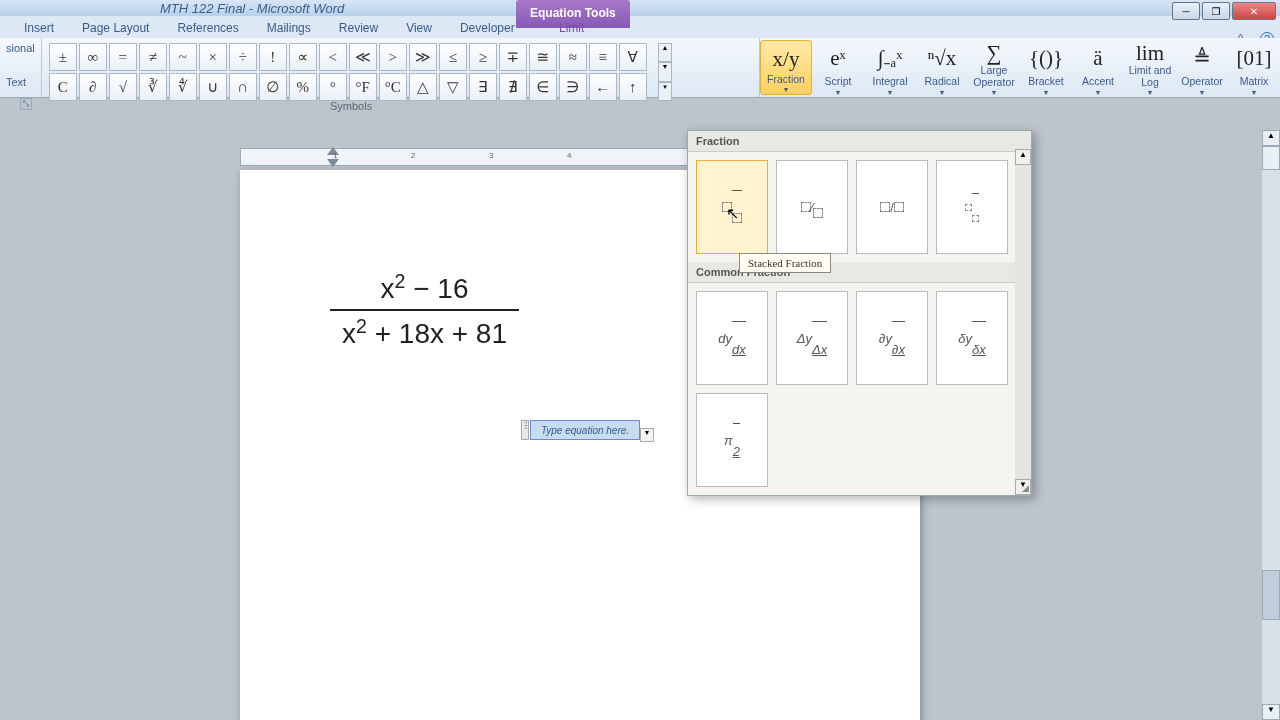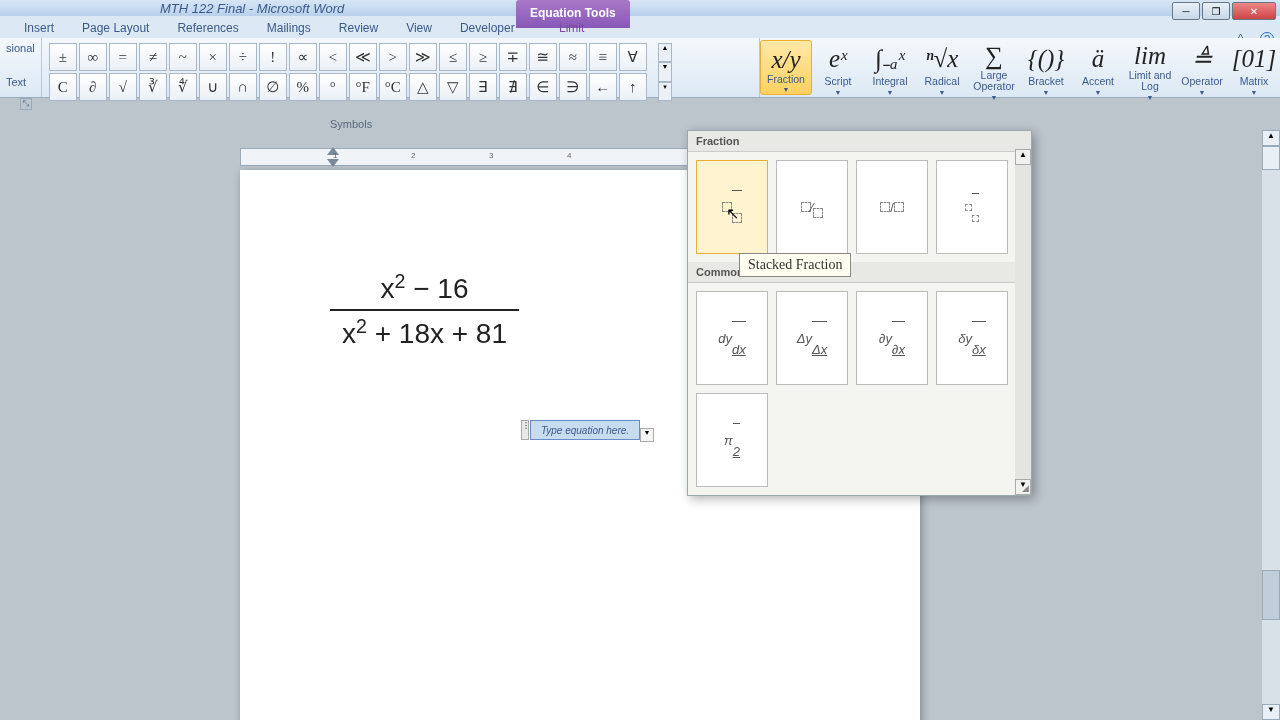--- a/index.html
+++ b/index.html
@@ -21,26 +21,26 @@
 
 .ribbon { height:60px; background:linear-gradient(#f4f8fc,#dce8f4); border-bottom:1px solid #9ab; display:flex; position:relative; }
 .ribbon-left { display:flex; flex-direction:column; align-items:flex-start; font-size:11px; color:#3a5a8a; padding:4px 6px; border-right:1px solid #b8c8d8; }
 .ribbon-left .small-exp { position:absolute; left:20px; top:60px; width:12px; height:12px; border:1px solid #9ab; font-size:8px; text-align:center; }
 
 .symbols-grid { display:flex; flex-direction:column; padding:4px 6px 0 6px; }
 .symbols-row { display:flex; }
 .sym { width:28px; height:28px; border:1px solid #a8b8c8; margin:1px; background:linear-gradient(#fff,#eaf0f6); display:flex; align-items:center; justify-content:center; font-size:15px; font-family:"Cambria Math",serif; color:#333; }
 .sym-scroll { width:14px; display:flex; flex-direction:column; margin:1px 0 1px 2px; }
 .sym-scroll div { flex:1; border:1px solid #a8b8c8; background:#eaf0f6; font-size:7px; text-align:center; }
-.symbols-label { position:absolute; left:330px; top:80px; font-size:11px; color:#5a6a7a; }
+.symbols-label { position:absolute; left:330px; top:62px; font-size:11px; color:#5a6a7a; }
 
 .structures { display:flex; margin-left:auto; height:100%; border-left:1px solid #b8c8d8; }
 .struct { width:52px; display:flex; flex-direction:column; align-items:center; justify-content:flex-start; padding-top:4px; font-size:10.5px; color:#3a5a8a; text-align:center; line-height:1.1; }
 .struct.active { background:linear-gradient(#ffe9a8,#ffd060); border:1px solid #e8b030; border-radius:3px; margin:2px 0; }
-.struct .icon { height:34px; font-family:"Cambria Math",serif; font-size:25px; color:#222; font-style:italic; display:flex; align-items:center; }
+.struct .icon { height:34px; font-family:"Cambria Math",serif; font-size:21px; color:#222; display:flex; align-items:center; }
 .struct .dd { font-size:7px; margin-top:1px; }
 
 .help-icons { position:absolute; right:6px; top:32px; display:flex; gap:6px; }
 .help-icons div { width:16px; height:16px; font-size:11px; color:#3a5a8a; }
 
 
 .doc-area { position:absolute; top:130px; left:0; right:0; bottom:0; background:#bcc4cc; }
 .ruler { position:absolute; top:18px; left:240px; width:700px; height:18px; background:#f0f4f8; border:1px solid #9ab; font-size:8px; }
 .ruler .tick { position:absolute; top:2px; color:#666; }
 .ruler .indent { position:absolute; left:86px; top:-2px; width:0; height:0; border-left:6px solid transparent; border-right:6px solid transparent; border-bottom:8px solid #7a8a9a; }
@@ -59,21 +59,21 @@
 
 
 .gallery { position:absolute; top:0; left:687px; width:345px; background:#f4f4f0; border:1px solid #9aa; box-shadow:3px 3px 10px rgba(0,0,0,.3); z-index:10; }
 .gallery-hdr { background:#e8e8e4; padding:4px 8px; font-size:11px; font-weight:bold; color:#555; border-bottom:1px solid #ccc; }
 .gallery-grid { display:flex; flex-wrap:wrap; padding:8px; gap:8px; }
 .gitem { width:72px; height:94px; border:1px solid #bbb; background:#fff; display:flex; align-items:center; justify-content:center; font-family:"Cambria Math",serif; font-size:13px; color:#555; position:relative; }
 .gitem.hover { background:#fff3d0; border:1px solid #e8b030; }
 .gitem .frac { display:flex; flex-direction:row; align-items:center; font-style:italic; }
 .gitem .frac .d { border-top:1.2px solid #555; padding-top:20px; margin-top:2px;text-decoration:underline; }
 .gitem .box { width:10px; height:10px; border:1px dashed #888; display:inline-block; }
-.tooltip { position:absolute; left:42px; top:92px; background:#fffef0; border:1px solid #888; padding:3px 8px; font-size:14px; color:#333; z-index:20; white-space:nowrap; font-family:"Segoe UI"; font-style:normal; }
+.tooltip { position:absolute; left:42px; top:92px; background:#fffef0; border:1px solid #888; padding:3px 8px; font-size:11px; color:#333; z-index:20; white-space:nowrap; font-family:"Segoe UI"; font-style:normal; }
 .gallery-scroll { position:absolute; right:0; top:18px; bottom:0; width:16px; background:#e4e4e0; }
 .gallery-scroll .up,.gallery-scroll .dn { height:16px; border:1px solid #aaa; background:#f0f0ec; font-size:8px; text-align:center; }
 .gallery-scroll .dn { position:absolute; bottom:0; width:100%; }
 .gallery-resize { position:absolute; right:2px; bottom:2px; font-size:9px; color:#888; }
 .cursor-ptr { position:absolute; left:726px; top:74px; font-size:16px; z-index:30; color:#000; }
 
 
 .vscroll { position:absolute; right:0; top:130px; width:18px; bottom:0; background:#d8e0e8; }
 .vscroll .btn { height:16px; border:1px solid #9ab; background:#e8f0f6; font-size:8px; text-align:center; }
 .vscroll .thumb { position:absolute; top:440px; width:100%; height:50px; background:#c0cedc; border:1px solid #9ab; }

